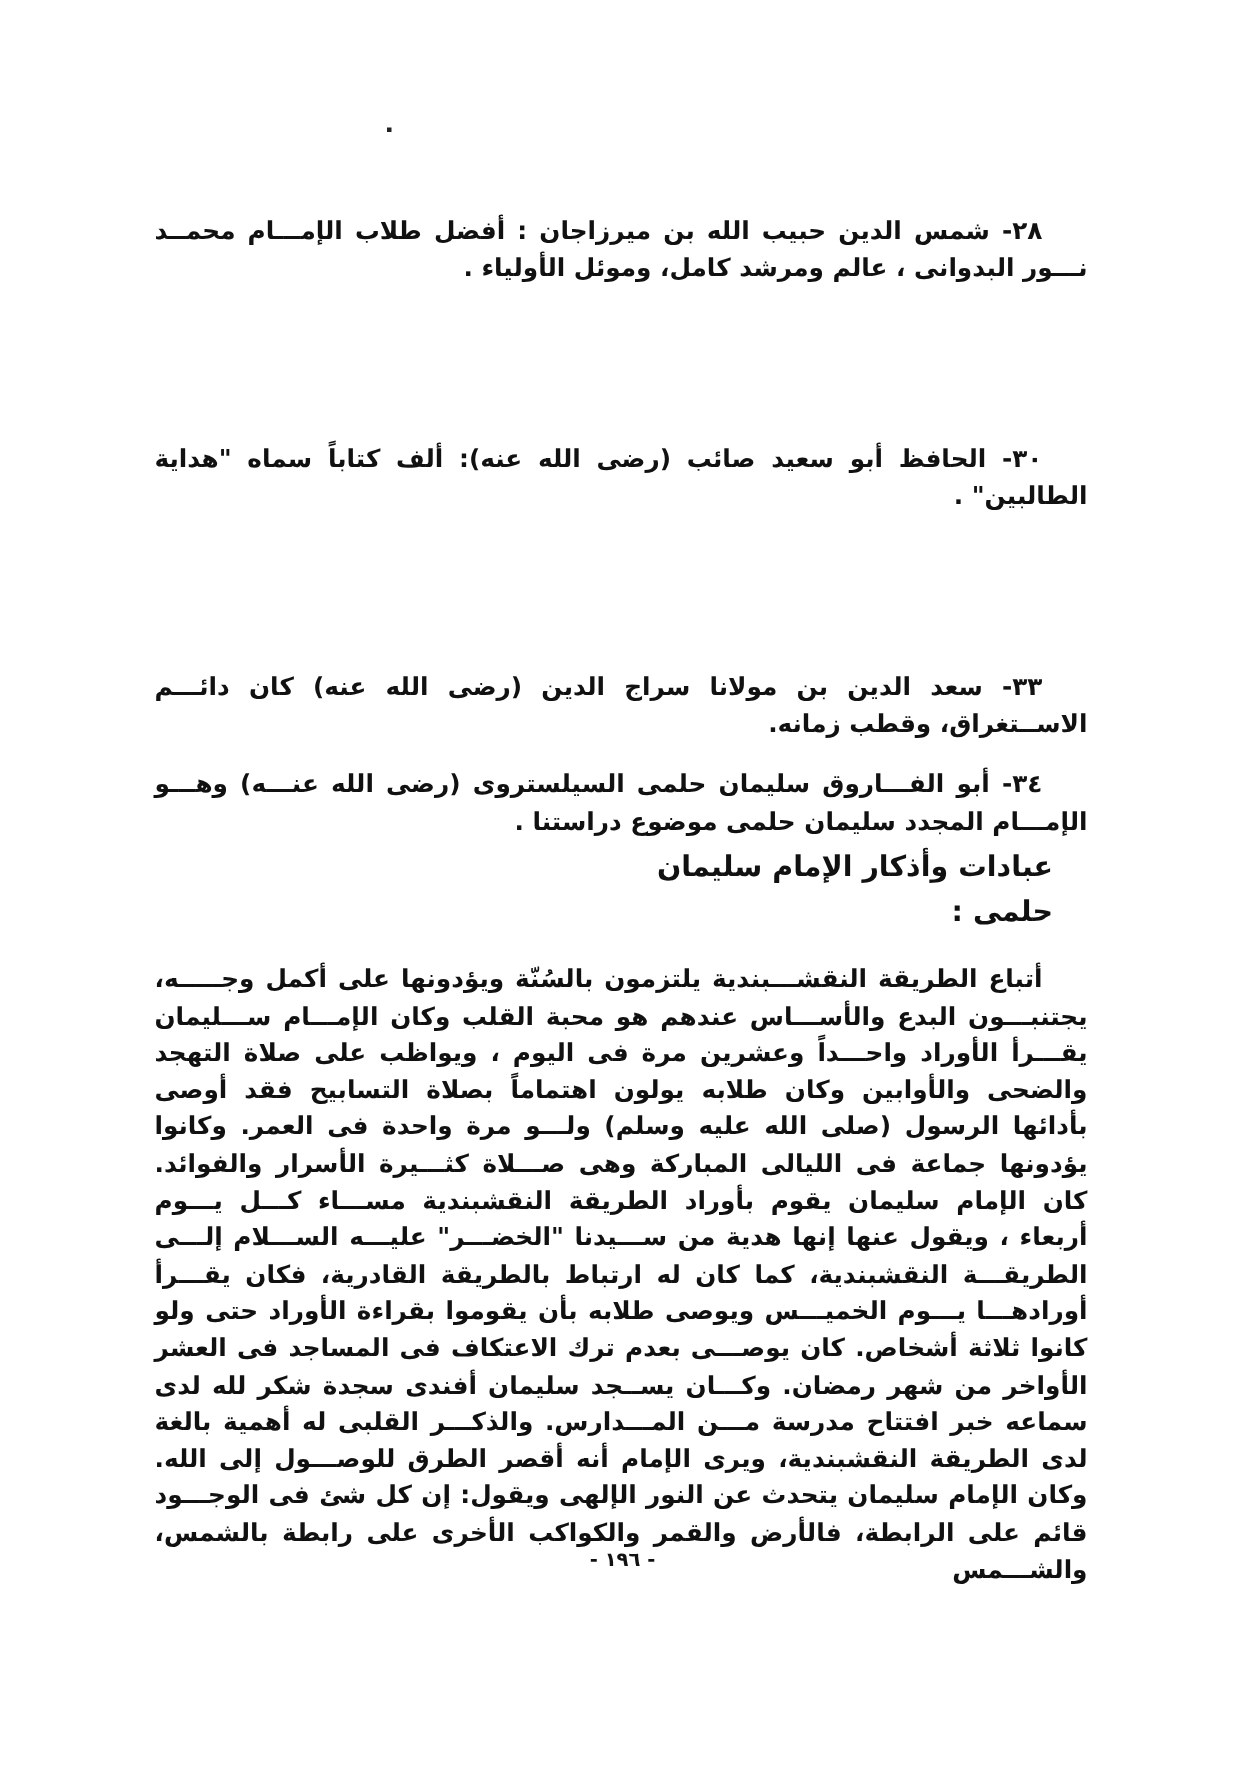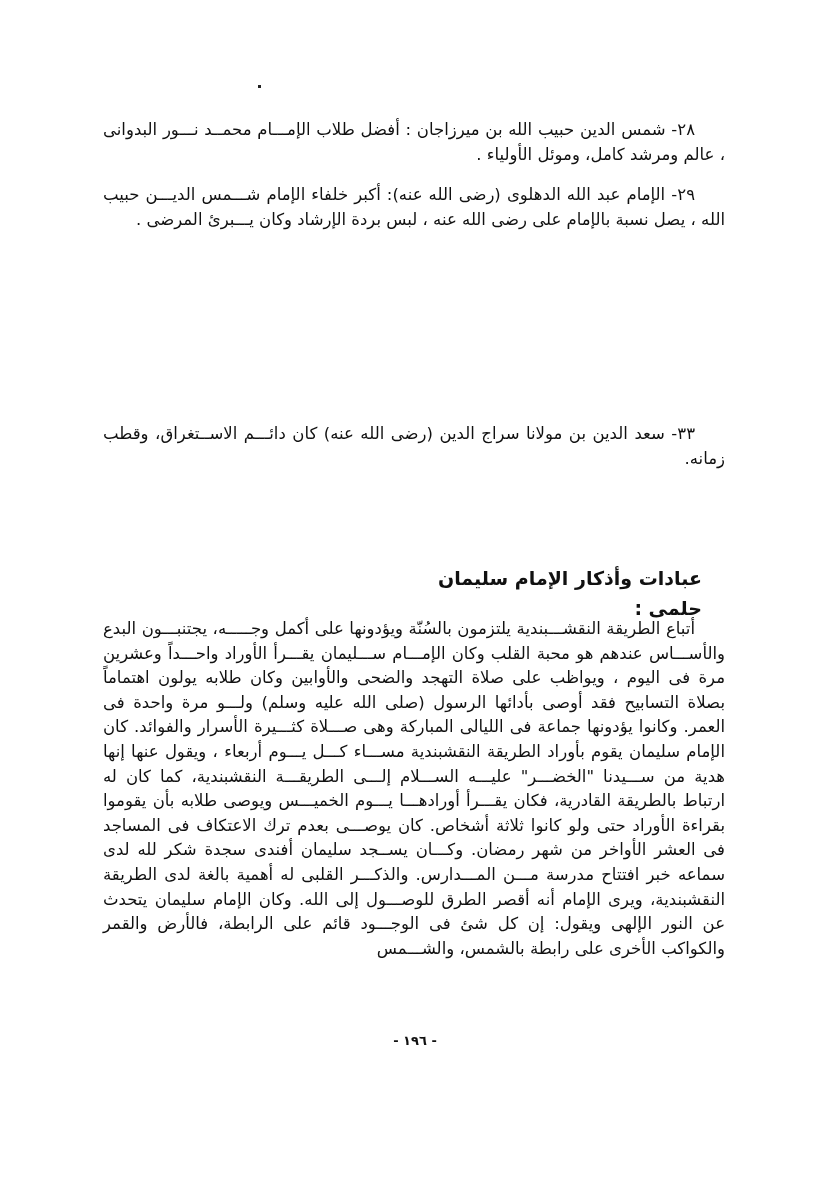--- a/index.html
+++ b/index.html
@@ -31,22 +31,23 @@
     }
     .text-block {
       position: absolute;
       left: 103px;
       width: 622px;
       direction: rtl;
       text-align: justify;
       text-align-last: right;
       font-size: 16.5px;
       line-height: 25px;
-      font-weight: normal;
+      font-weight: bold;
       letter-spacing: -0.2px;
+      margin-top: 24px;
     }
     .text-block p {
       margin: 0;
       text-indent: 30px;
     }
     #item-28 { top: 117px; }
     #item-29 { top: 182px; }
     #item-30 { top: 269px; }
     #item-31 { top: 312px; }
     #item-31 p { text-indent: 80px; }
@@ -83,31 +84,34 @@
 </head>
 <body>
 
 <div class="page">
   <div class="speck"></div>
 
   <div class="text-block" id="item-28">
     <p>٢٨- شمس الدين حبيب الله بن ميرزاجان : أفضل طلاب الإمـــام محمــد نـــور البدوانى ، عالم ومرشد كامل، وموئل الأولياء .</p>
   </div>
 
-  <div class="text-block" id="item-29">
-    <p>٢٩- الإمام عبد الله الدهلوى (رضى الله عنه): أكبر خلفاء الإمام شـــمس الديـــن حبيب الله ، يصل نسبة بالإمام على رضى الله عنه ، لبس بردة الإرشاد وكان يـــبرئ المرضى .</p>
+
+  <div class="text-block" id="item-30">
+    <p>٣٠- الحافظ أبو سعيد صائب (رضى الله عنه): ألف كتاباً سماه "هداية الطالبين" .</p>
   </div>
-
 
 
 
   <div class="text-block" id="item-33">
     <p>٣٣- سعد الدين بن مولانا سراج الدين (رضى الله عنه) كان دائـــم الاســتغراق، وقطب زمانه.</p>
   </div>
 
+  <div class="text-block" id="item-34">
+    <p>٣٤- أبو الفـــاروق سليمان حلمى السيلستروى (رضى الله عنـــه) وهـــو الإمـــام المجدد سليمان حلمى موضوع دراستنا .</p>
+  </div>
 
   <div class="section-heading">عبادات وأذكار الإمام سليمان حلمى :</div>
 
   <div class="text-block" id="body-para">
     <p>أتباع الطريقة النقشـــبندية يلتزمون بالسُنّة ويؤدونها على أكمل وجـــــه، يجتنبـــون البدع والأســـاس عندهم هو محبة القلب وكان الإمـــام ســـليمان يقـــرأ الأوراد واحـــداً وعشرين مرة فى اليوم ، ويواظب على صلاة التهجد والضحى والأوابين وكان طلابه يولون اهتماماً بصلاة التسابيح فقد أوصى بأدائها الرسول (صلى الله عليه وسلم) ولـــو مرة واحدة فى العمر. وكانوا يؤدونها جماعة فى الليالى المباركة وهى صـــلاة كثـــيرة الأسرار والفوائد. كان الإمام سليمان يقوم بأوراد الطريقة النقشبندية مســـاء كـــل يـــوم أربعاء ، ويقول عنها إنها هدية من ســـيدنا "الخضـــر" عليـــه الســـلام إلـــى الطريقـــة النقشبندية، كما كان له ارتباط بالطريقة القادرية، فكان يقـــرأ أورادهـــا يـــوم الخميـــس ويوصى طلابه بأن يقوموا بقراءة الأوراد حتى ولو كانوا ثلاثة أشخاص. كان يوصـــى بعدم ترك الاعتكاف فى المساجد فى العشر الأواخر من شهر رمضان. وكـــان يســجد سليمان أفندى سجدة شكر لله لدى سماعه خبر افتتاح مدرسة مـــن المـــدارس. والذكـــر القلبى له أهمية بالغة لدى الطريقة النقشبندية، ويرى الإمام أنه أقصر الطرق للوصـــول إلى الله. وكان الإمام سليمان يتحدث عن النور الإلهى ويقول: إن كل شئ فى الوجـــود قائم على الرابطة، فالأرض والقمر والكواكب الأخرى على رابطة بالشمس، والشـــمس</p>
   </div>
 
   <div class="page-number">- ١٩٦ -</div>
 </div>
 

